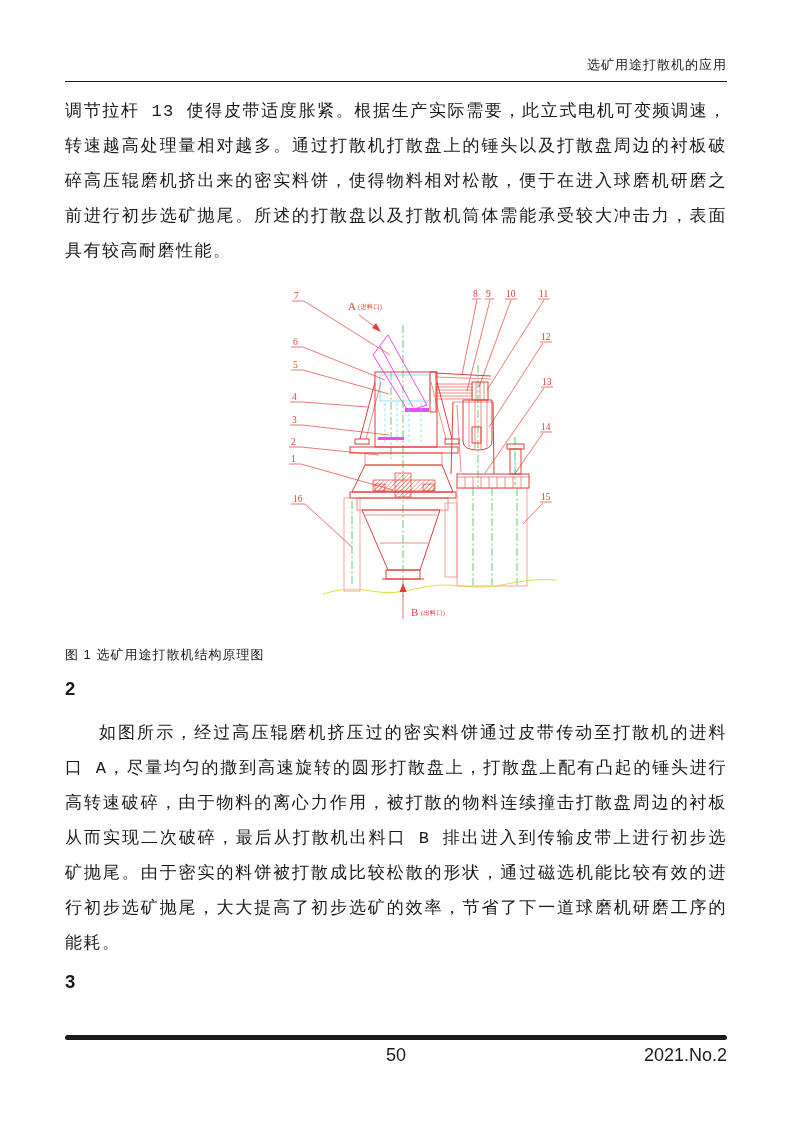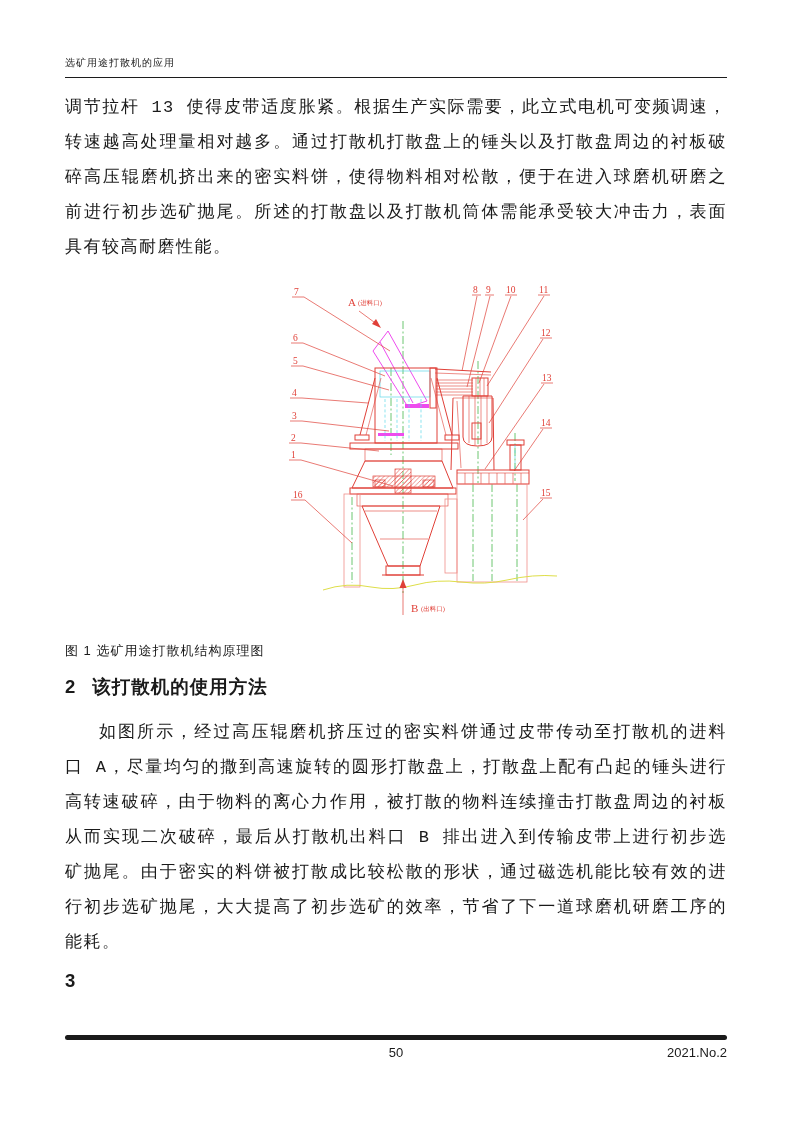--- a/index.html
+++ b/index.html
@@ -3,21 +3,21 @@
 <meta charset="utf-8">
 <style>
   html,body{margin:0;padding:0;background:#e9e9e9;}
   .page{
     position:relative; width:793px; height:1122px; margin:0 auto;
     background:#ffffff; overflow:hidden;
     font-family:"Liberation Serif", serif; color:#1a1a1a;
   }
   .content{ position:absolute; left:65px; top:0; width:662px; }
   .running-header{
-    padding-top:56px; text-align:left; font-size:10px; letter-spacing:1px;
+    padding-top:56px; text-align:right; font-size:13px; letter-spacing:1px;
   }
   .header-rule{ margin-top:7px; border-bottom:1.6px solid #1c1c1c; }
   .para{
     margin:12px 0 0 0; font-size:17px; line-height:35px;
     text-align:justify; text-justify:inter-character; letter-spacing:1.5px;font-family:Liberation Mono, monospace;
   }
   .para.indent{ text-indent:2em; margin-top:16px; }
   .figure-wrap{ margin:18px 0 0 220px; width:285px; }
   svg.diagram{ display:block; }
   .figure-caption{
@@ -26,21 +26,21 @@
   }
   .sec-heading{
     margin:14px 0 0 0; font-family:"Liberation Sans", sans-serif;
     font-weight:bold; font-size:18.5px; letter-spacing:1px; display:flex; align-items:baseline;
   }
   .sec-heading .num{ margin-right:16px; }
   .sec-heading.h3{ margin-top:10px; }
   .footer{ position:absolute; left:65px; right:66px; top:1035px; }
   .footer-bar{ height:5px; background:#1b1b1b; border-radius:3px; }
   .footer-row{ position:relative; margin-top:5px; height:16px;
-    font-family:"Liberation Sans", sans-serif; font-size:13px; }
+    font-family:"Liberation Sans", sans-serif; font-size:18px; }
   .footer-page{ display:block; text-align:center; }
   .footer-issue{ position:absolute; right:0; top:0; }
 
   
   .rl{ stroke:#e04038; fill:none; stroke-width:1; }
   .rlt{ stroke:#e04038; fill:none; stroke-width:0.6; }
   .rpk{ stroke:#ef8f8a; fill:none; stroke-width:0.8; }
   .mg{ stroke:#ee4bee; fill:none; stroke-width:1; }
   .mgf{ fill:#ee4bee; stroke:none; }
   .cy{ stroke:#5cd8e8; fill:none; stroke-width:0.7; }
@@ -268,21 +268,20 @@
           <line class="leader" x1="255" y1="215" x2="267" y2="215"></line>
           <line class="leader" x1="258" y1="216" x2="238" y2="237"></line>
         </g>
       </svg>
     </div>
 
     <div class="figure-caption">图 1  选矿用途打散机结构原理图</div>
 
     <div class="sec-heading">
       <span class="num">2</span>
-      <span>该打散机的使用方法</span>
     </div>
 
     <p class="para indent">如图所示，经过高压辊磨机挤压过的密实料饼通过皮带传动至打散机的进料口 A，尽量均匀的撒到高速旋转的圆形打散盘上，打散盘上配有凸起的锤头进行高转速破碎，由于物料的离心力作用，被打散的物料连续撞击打散盘周边的衬板从而实现二次破碎，最后从打散机出料口 B 排出进入到传输皮带上进行初步选矿抛尾。由于密实的料饼被打散成比较松散的形状，通过磁选机能比较有效的进行初步选矿抛尾，大大提高了初步选矿的效率，节省了下一道球磨机研磨工序的能耗。</p>
 
     <div class="sec-heading h3">
       <span class="num">3</span>
     </div>
 
   </div>
 

